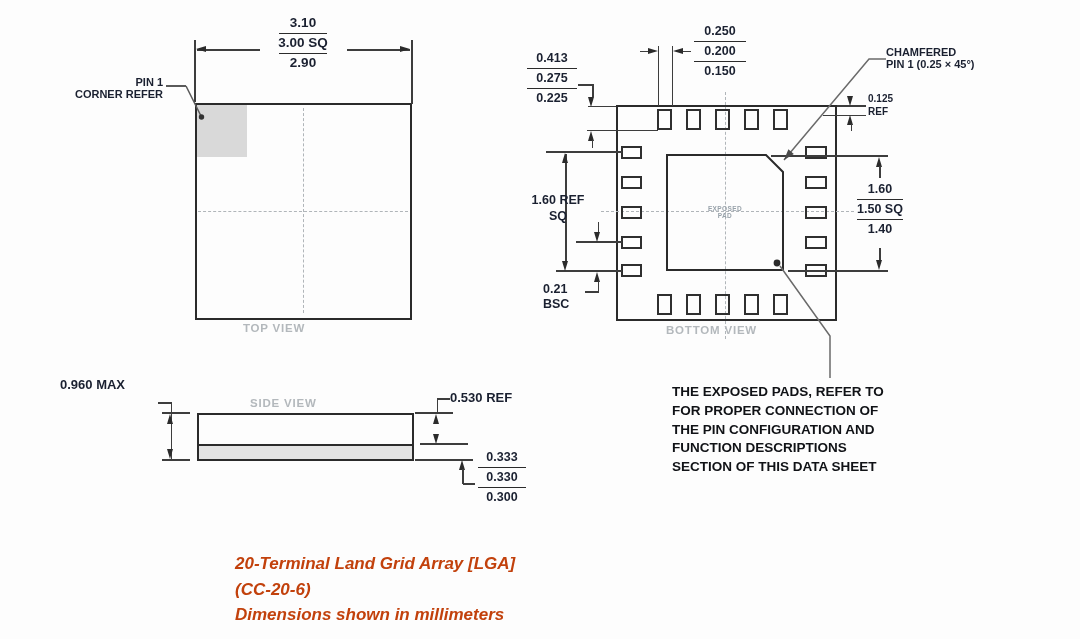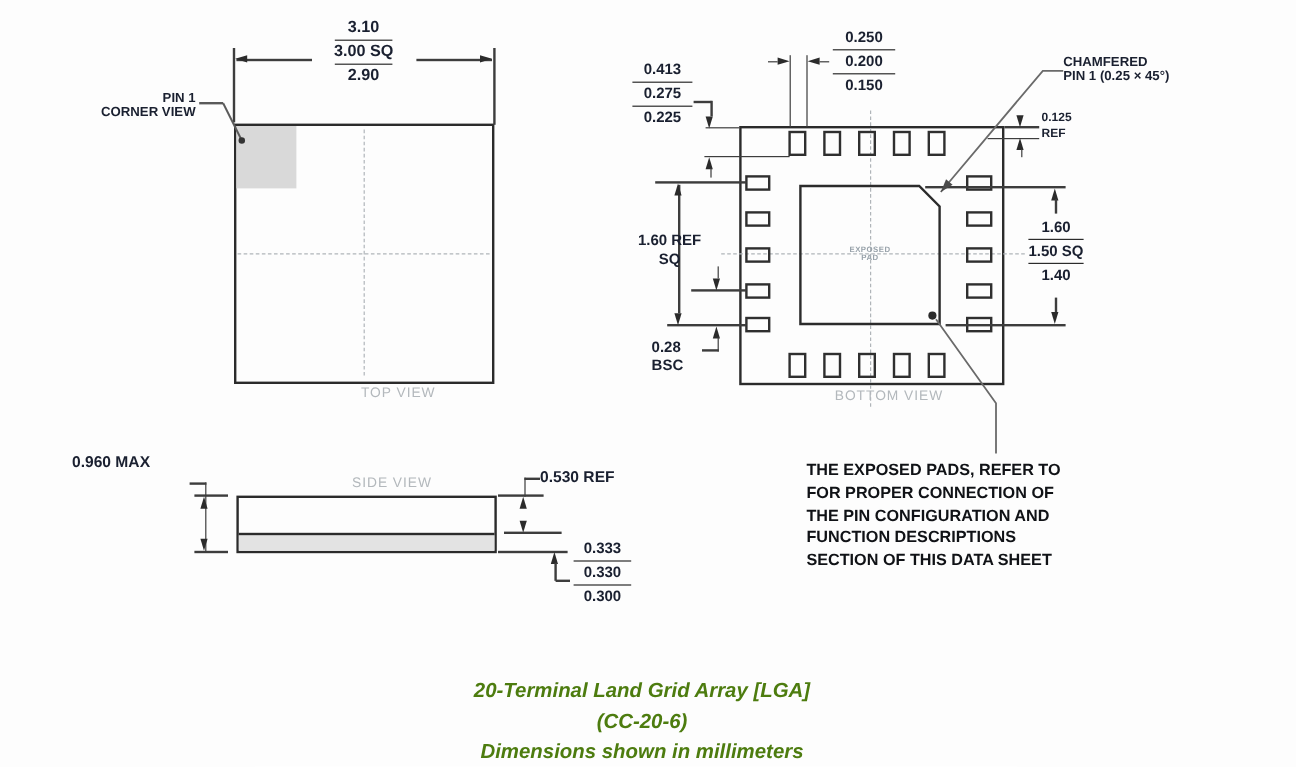--- a/index.html
+++ b/index.html
@@ -19,23 +19,23 @@
   .au{border-left:3.6px solid transparent;border-right:3.6px solid transparent;border-bottom:10px solid #2b2b2b;}
   .ad{border-left:3.6px solid transparent;border-right:3.6px solid transparent;border-top:10px solid #2b2b2b;}
   .al{border-top:3.6px solid transparent;border-bottom:3.6px solid transparent;border-right:10px solid #2b2b2b;}
   .ar{border-top:3.6px solid transparent;border-bottom:3.6px solid transparent;border-left:10px solid #2b2b2b;}
   
   .pad{position:absolute;box-sizing:border-box;border:2px solid #2f2f2f;background:transparent;}
   
   .lbl{position:absolute;font-weight:bold;color:#1a2030;font-size:12.5px;line-height:14px;}
   .stack{position:absolute;font-weight:bold;color:#1a2030;text-align:center;font-size:12.5px;line-height:16px;white-space:nowrap;}
   .sep{height:0;border-top:1.8px solid #2b2b2b;margin:1.5px auto;}
-  .viewlbl{position:absolute;font-weight:normal;color:#b3b8bc;font-size:11.5px;letter-spacing:0.8px;text-align:right;}
+  .viewlbl{position:absolute;font-weight:bold;color:#b3b8bc;font-size:11.5px;letter-spacing:0.8px;text-align:left;}
   .note{position:absolute;font-weight:bold;color:#101216;font-size:13.5px;line-height:18.8px;}
-  .caption{position:absolute;font-style:italic;font-weight:600;color:#4d7c0f;font-size:17px;line-height:25.5px;text-align:center;margin-top:12px;}
+  .caption{position:absolute;font-style:italic;font-weight:600;color:#c2410c;font-size:17px;line-height:25.5px;text-align:left;}
   .eplbl{position:absolute;font-weight:bold;color:#98a2aa;font-size:6.5px;line-height:7px;text-align:center;letter-spacing:0.4px;}
   svg.overlay{position:absolute;left:0;top:0;pointer-events:none;}
 </style>
 </head>
 <body>
 
 <div class="canvas">
 
   <div class="edge" style="left:195px;top:103px;width:217px;height:217px;"></div>
   <div class="abs" style="left:197px;top:105px;width:50px;height:52px;background:#d9d9d9;"></div>
@@ -51,21 +51,21 @@
   <div class="stack" style="left:255px;top:15px;width:96px;font-size:13.5px;">
     <div>3.10</div>
     <div class="sep" style="width:48px;"></div>
     <div>3.00 SQ</div>
     <div class="sep" style="width:48px;"></div>
     <div>2.90</div>
   </div>
 
   <div class="lbl" style="left:50px;top:77px;width:113px;text-align:right;font-size:11px;line-height:11.5px;">
     <div>PIN 1</div>
-    <div>CORNER VIEW</div>
+    <div>CORNER REFER</div>
   </div>
   <div class="hl" style="left:166px;top:85px;width:20px;background:#5a5a5a;"></div>
 
   <div class="viewlbl" style="left:243px;top:322px;width:120px;">TOP VIEW</div>
 
   <div class="edge" style="left:616px;top:105px;width:221px;height:216px;"></div>
   <div class="dash-h" style="left:601px;top:211px;width:253px;"></div>
   <div class="dash-v" style="left:725px;top:92px;height:247px;"></div>
 
   <div class="pad" style="left:657px;top:109px;width:15px;height:21px;"></div>
@@ -151,21 +151,21 @@
     <div>1.60 REF</div>
     <div>SQ</div>
   </div>
 
   <div class="vl" style="left:597.5px;top:222px;height:10px;"></div>
   <div class="ad" style="left:594.4px;top:232px;"></div>
   <div class="au" style="left:594.4px;top:272px;"></div>
   <div class="vl" style="left:597.5px;top:281px;height:12px;"></div>
   <div class="hl" style="left:585px;top:291.4px;width:14px;"></div>
   <div class="lbl" style="left:543px;top:282px;width:44px;font-size:12.5px;line-height:15px;">
-    <div>0.28</div>
+    <div>0.21</div>
     <div>BSC</div>
   </div>
 
   <div class="hl" style="left:771px;top:155.4px;width:117px;height:1.2px;"></div>
   <div class="hl" style="left:788px;top:270.4px;width:100px;height:1.2px;"></div>
   <div class="au" style="left:876px;top:157px;"></div>
   <div class="vl" style="left:879.4px;top:166px;height:12px;"></div>
   <div class="ad" style="left:876px;top:260px;"></div>
   <div class="vl" style="left:879.4px;top:248px;height:12px;"></div>
   <div class="stack" style="left:849px;top:181px;width:62px;">

